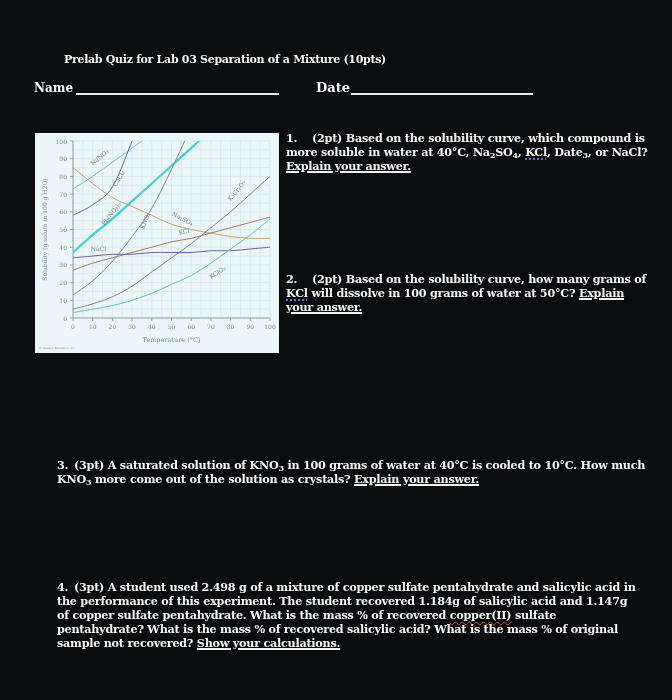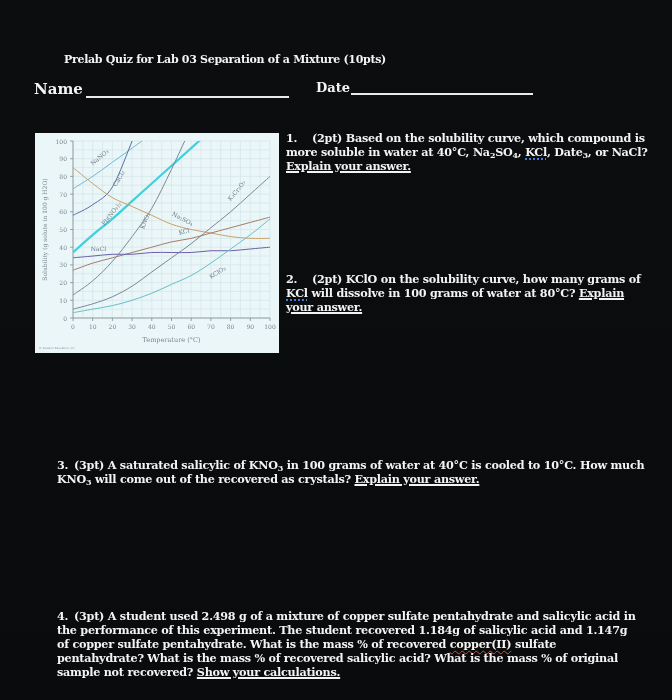--- a/index.html
+++ b/index.html
@@ -5,21 +5,21 @@
   html, body { margin: 0; padding: 0; }
   body {
     width: 672px; height: 700px; overflow: hidden;
     background: #0b0c0d;
     color: #f2f2f2;
     font-family: "DejaVu Serif", "Liberation Serif", serif;
     position: relative;
   }
   .page { position: absolute; inset: 0; background: linear-gradient(180deg,#0c0d0e 0%,#0a0b0c 100%); }
   .title { position: absolute; left: 34px; top: 53px; font-size: 11px; font-weight: bold; letter-spacing: -0.3px; color: #f4f4f4; margin-left: 30px; }
-  .name-row { position: absolute; left: 34px; top: 80px; font-size: 15px; font-weight: bold; color: #f4f4f4; display: flex; align-items: flex-end; }
+  .name-row { position: absolute; left: 34px; top: 80px; font-size: 12px; font-weight: bold; color: #f4f4f4; display: flex; align-items: flex-end; }
   .blank { display: inline-block; border-bottom: 2px solid #eaeaea; height: 13px; }
   .date-row { position: absolute; left: 316px; top: 80px; font-size: 13px; font-weight: bold; color: #f4f4f4; display: flex; align-items: center; }
 
   .chart-panel { position: absolute; left: 35px; top: 133px; width: 244px; height: 220px; background: #eaf6f7; }
   .chart-panel svg { position: absolute; left: 0; top: 0; }
 
   .q { position: absolute; font-size: 11.2px; font-weight: bold; line-height: 14px; letter-spacing: -0.25px; color: #f3f3f3; }
   .q .num { display: inline-block; }
   .explain { text-decoration: underline; text-decoration-thickness: 1.5px; }
   .grammar { text-decoration: underline dotted #4a7bd8; text-decoration-thickness: 2px; text-underline-offset: 2px; }
@@ -163,26 +163,26 @@
   </div>
 
   <div class="q" style="left:286px; top:131px; width:362px;">
     <span class="num" style="width:26px;">1.</span><span>(2pt)</span>
     <span>Based on the solubility curve, which compound is more soluble in water at 40°C, Na</span><sub>2</sub><span>SO</span><sub>4</sub><span>, </span><span class="grammar">KCl</span><span>, Date</span><sub>3</sub><span>, or NaCl?</span><br>
     <span class="explain">Explain your answer.</span>
   </div>
 
   <div class="q" style="left:286px; top:272px; width:362px;">
     <span class="num" style="width:26px;">2.</span><span>(2pt)</span>
-    <span>KClO on the solubility curve, how many grams of </span><span class="grammar">KCl</span><span> will dissolve in 100 grams of water at 80°C? </span><span class="explain">Explain your answer.</span>
+    <span>Based on the solubility curve, how many grams of </span><span class="grammar">KCl</span><span> will dissolve in 100 grams of water at 50°C? </span><span class="explain">Explain your answer.</span>
   </div>
 
   <div class="q" style="left:57px; top:458px; width:600px;">
     <span class="num" style="width:17px;">3.</span><span>(3pt)</span>
-    <span>A saturated salicylic of KNO</span><sub>3</sub><span> in 100 grams of water at 40°C is cooled to 10°C.  How much KNO</span><sub>3</sub><span> will come out of the recovered as crystals? </span><span class="explain">Explain your answer.</span>
+    <span>A saturated solution of KNO</span><sub>3</sub><span> in 100 grams of water at 40°C is cooled to 10°C.  How much KNO</span><sub>3</sub><span> more come out of the solution as crystals? </span><span class="explain">Explain your answer.</span>
   </div>
 
-  <div class="q" style="left:57px; top:609px; width:580px; padding-left:0;">
+  <div class="q" style="left:57px; top:580px; width:580px; padding-left:0;">
     <span class="num" style="width:17px;">4.</span><span>(3pt)</span>
     <span>A student used 2.498 g of a mixture of copper sulfate pentahydrate and salicylic acid in the performance of this experiment. The student recovered 1.184g of salicylic acid and 1.147g of copper sulfate pentahydrate. What is the mass % of recovered </span><span class="spell">copper(II)</span><span> sulfate pentahydrate?  What is the mass % of recovered salicylic acid? What is the mass % of original sample not recovered? </span><span class="explain">Show your calculations.</span>
   </div>
 
 </div>
 
 </body></html>

